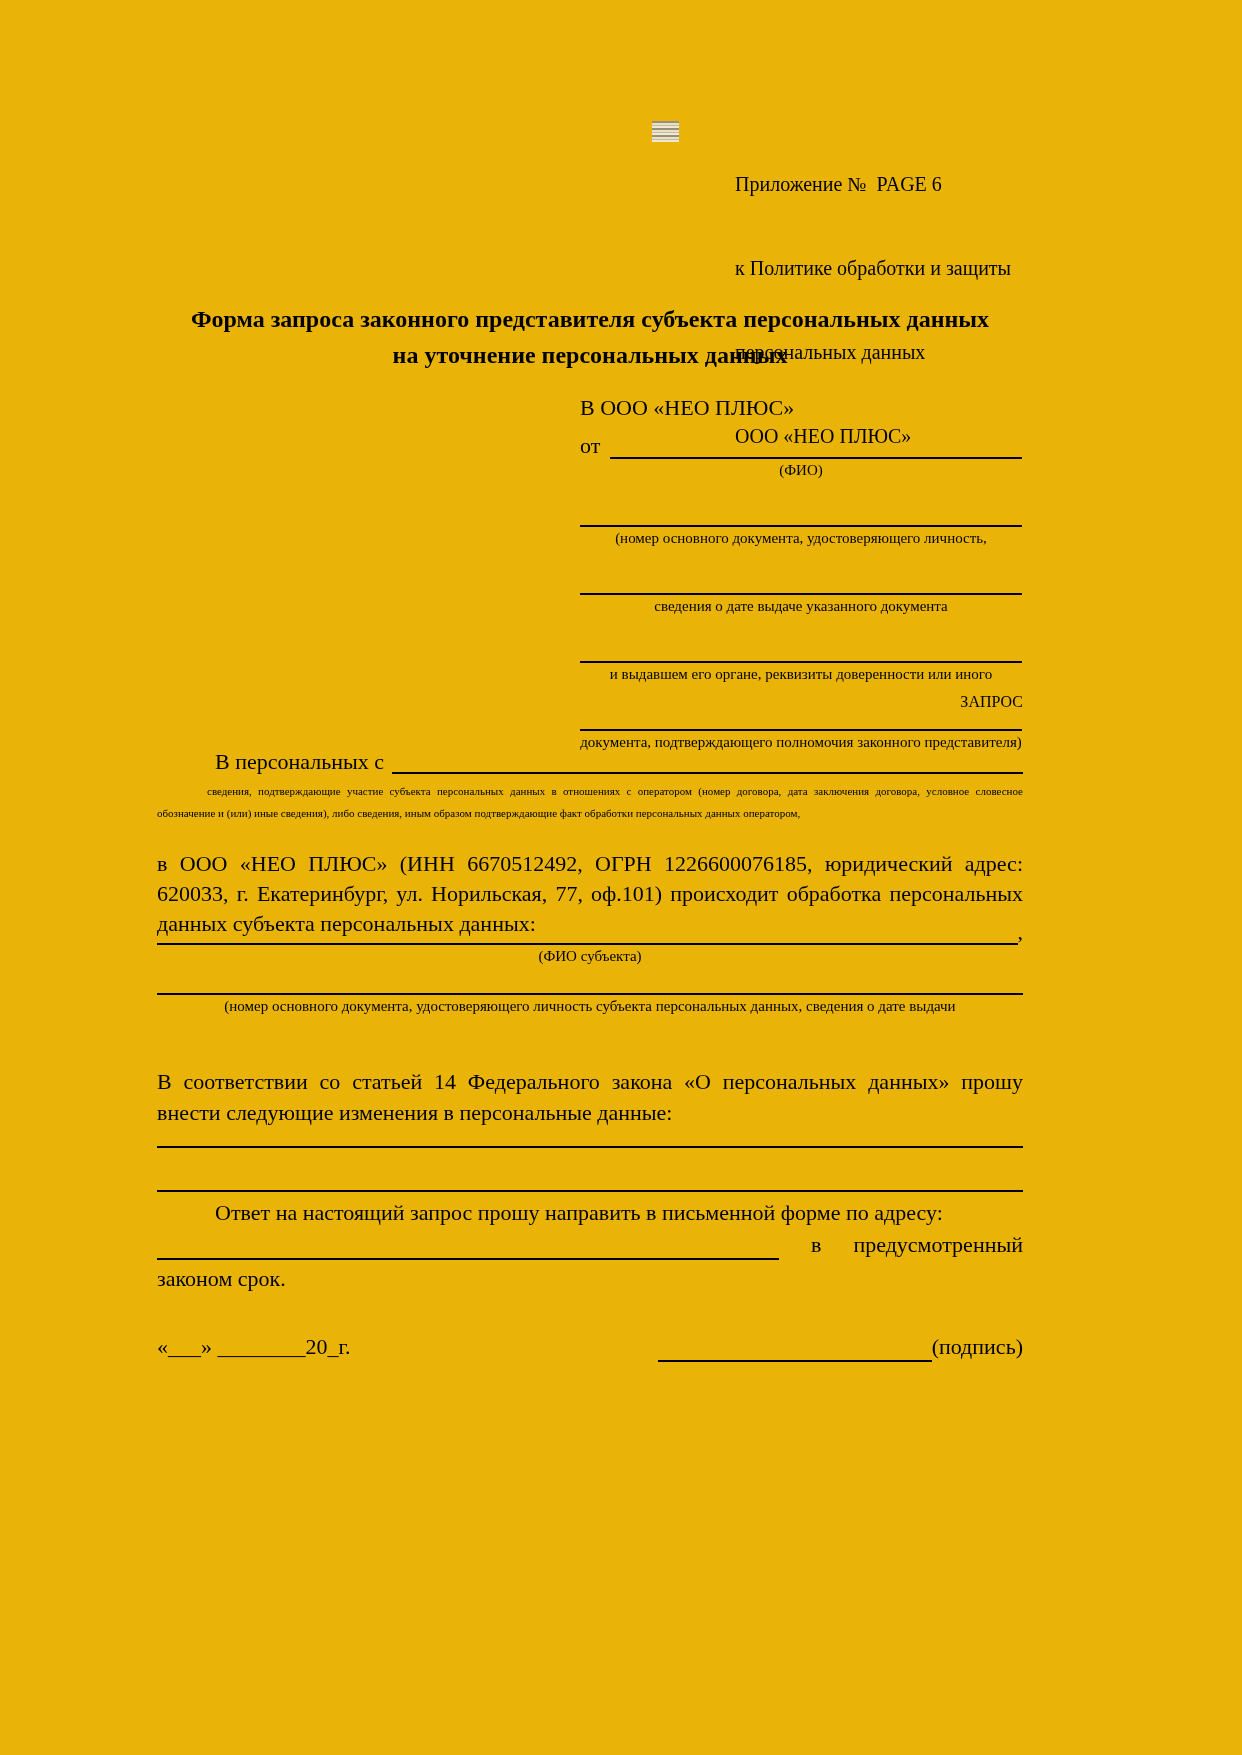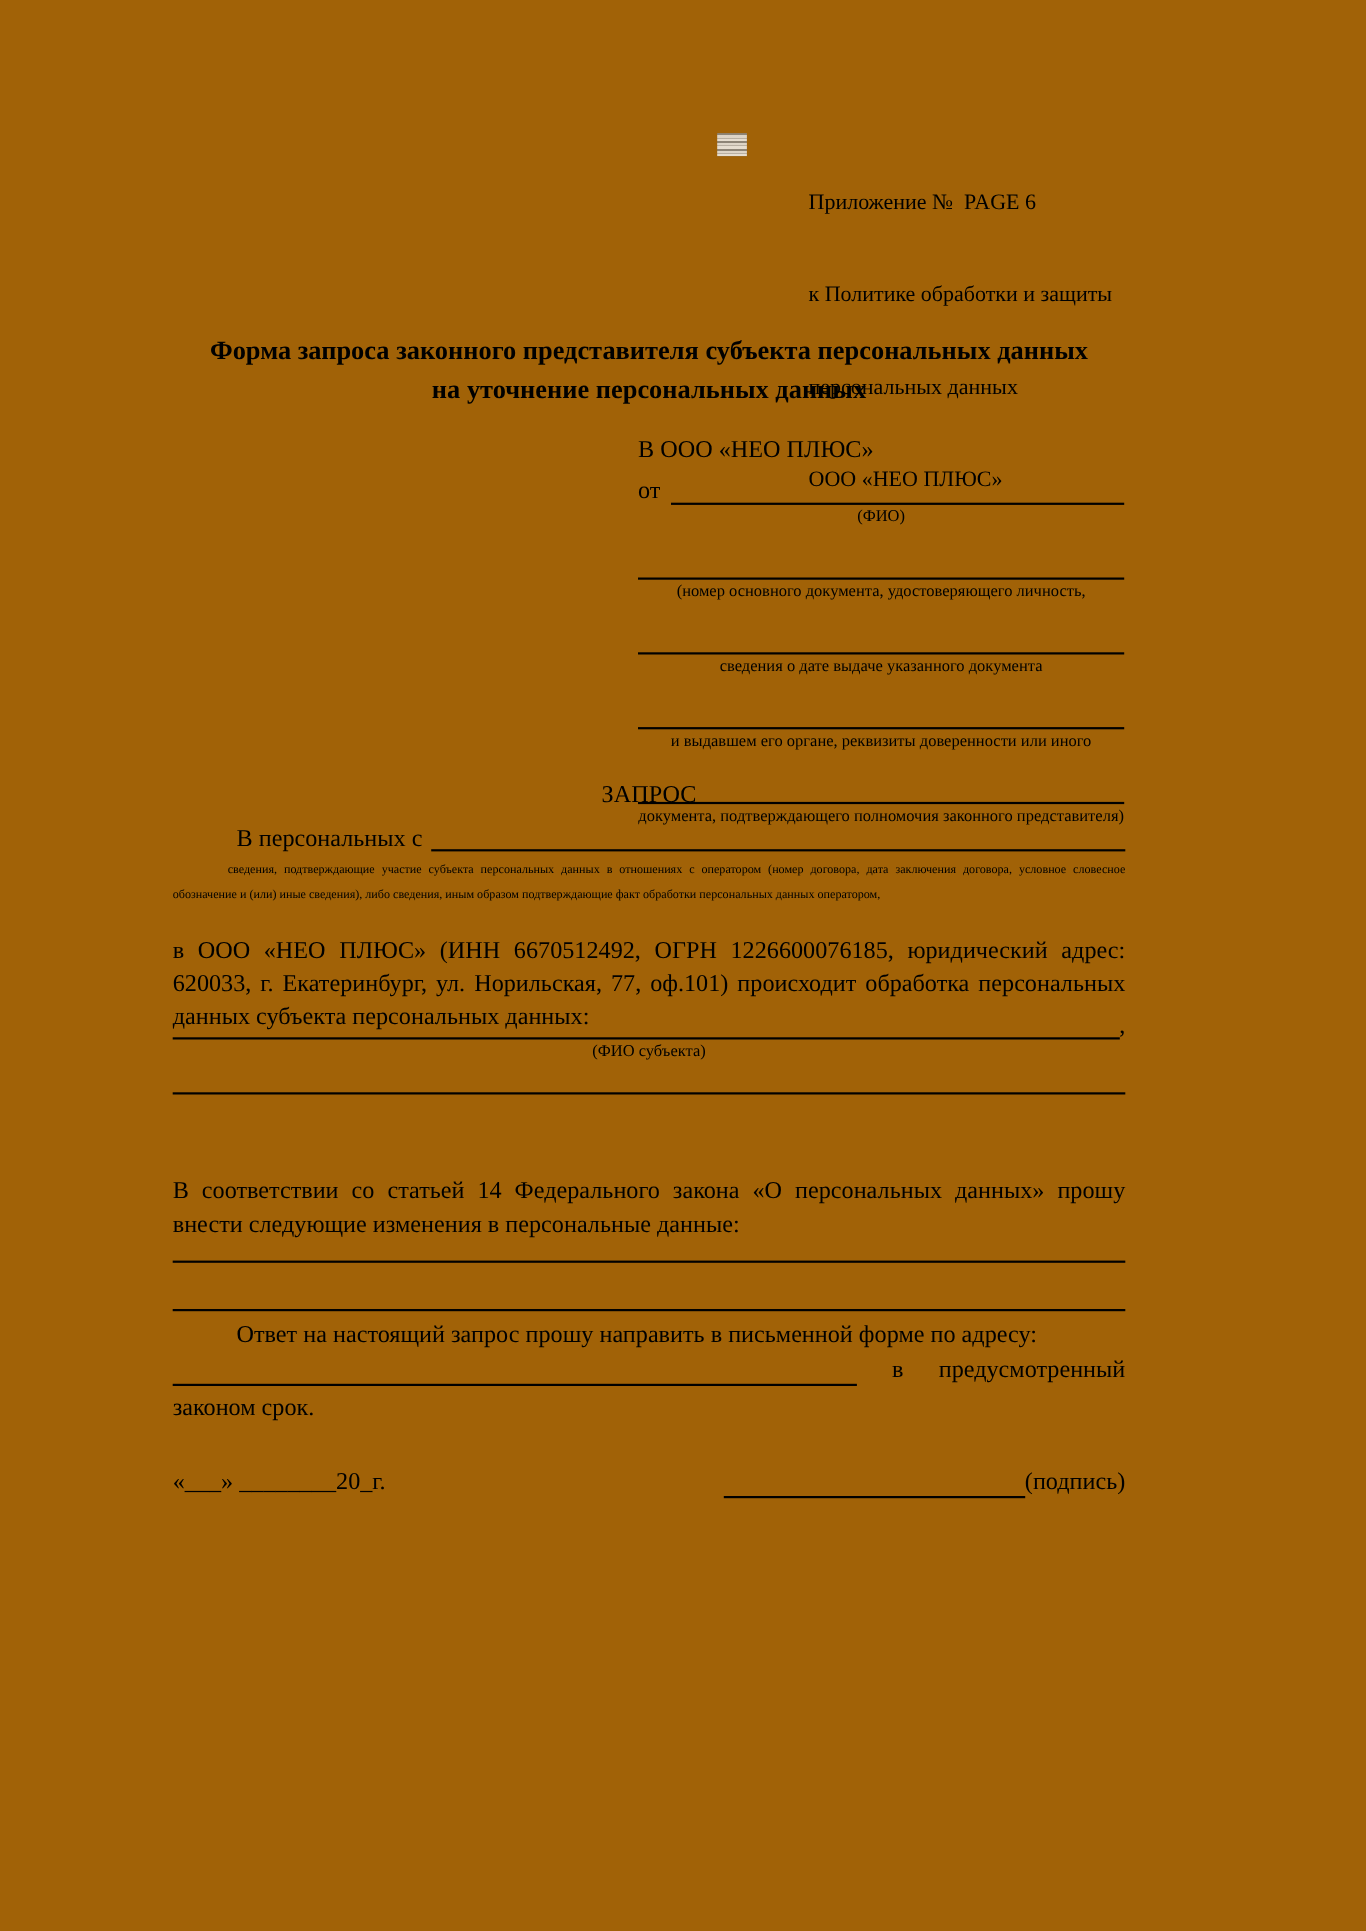--- a/index.html
+++ b/index.html
@@ -1,19 +1,19 @@
 <!DOCTYPE html>
 <html><head>
 <meta charset="utf-8">
 <style>
   html,body{margin:0;padding:0;background:#fff;}
   .page{
     position:relative;
     width:1242px;height:1755px;
-    background:#a16207;
+    background:#eab308;
     font-family:"Liberation Serif","DejaVu Serif",serif;
     color:#000;
     overflow:hidden;
   }
   
   .hdr{
     position:absolute;left:735px;top:114px;width:300px;
     font-size:20px;line-height:28px;white-space:pre-wrap;
   }
   .artifact{
@@ -30,21 +30,21 @@
   .addr{position:absolute;left:580px;top:393px;width:442px;font-size:22px;}
   .addr .to{line-height:30px;}
   .from-row{display:flex;margin-top:10px;}
   .from-row .lbl{flex:0 0 auto;padding-right:10px;}
   .uline{border-bottom:2px solid #000;}
   .fill{flex:1 1 auto;}
   .cap{font-size:15px;line-height:17px;text-align:center;margin-top:3px;}
   .rule{height:24px;border-bottom:2px solid #000;}
   .addr .rule{margin-top:22px;}
   
-  .zapros{position:absolute;left:157px;top:708px;width:866px;text-align:center;font-size:22px;line-height:28px;}
+  .zapros{position:absolute;left:157px;top:688px;width:866px;text-align:right;font-size:16px;line-height:28px;}
   
   .intro{position:absolute;left:157px;top:748px;width:866px;display:flex;font-size:22px;line-height:28px;}
   .intro .lbl{flex:0 0 auto;padding-left:58px;padding-right:8px;}
   .intro .uline{height:24px;}
   .footnote{
     position:absolute;left:157px;top:781px;width:866px;
     font-size:11px;line-height:21.5px;text-align:justify;text-indent:50px;
   }
   .operator{
     position:absolute;left:157px;top:849px;width:866px;
@@ -127,20 +127,21 @@
   <div class="grp g1">
     <div class="row">
       <span class="rule"></span>
       <span>,</span>
     </div>
     <div class="cap">(ФИО субъекта)</div>
   </div>
 
   <div class="grp g2">
     <div class="rule"></div>
+    <div class="cap">(номер основного документа, удостоверяющего личность субъекта персональных данных, сведения о дате выдачи</div>
   </div>
 
 
   <div class="article">В соответствии со статьей 14 Федерального закона «О персональных данных» прошу внести следующие изменения в персональные данные:</div>
 
   <div class="blankA">
       <div class="rule"></div>
     </div>
   <div class="blankB">
       <div class="rule"></div>

